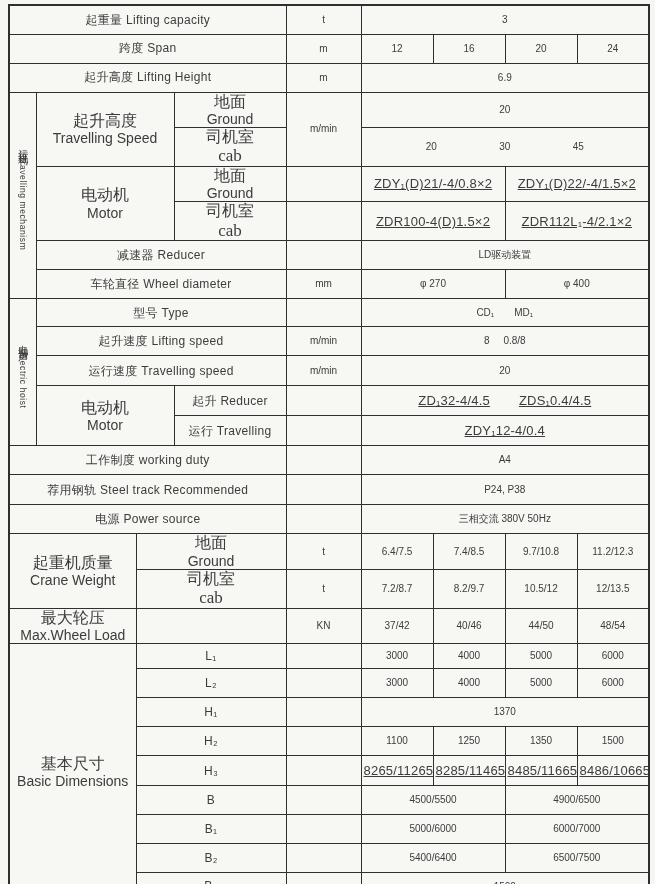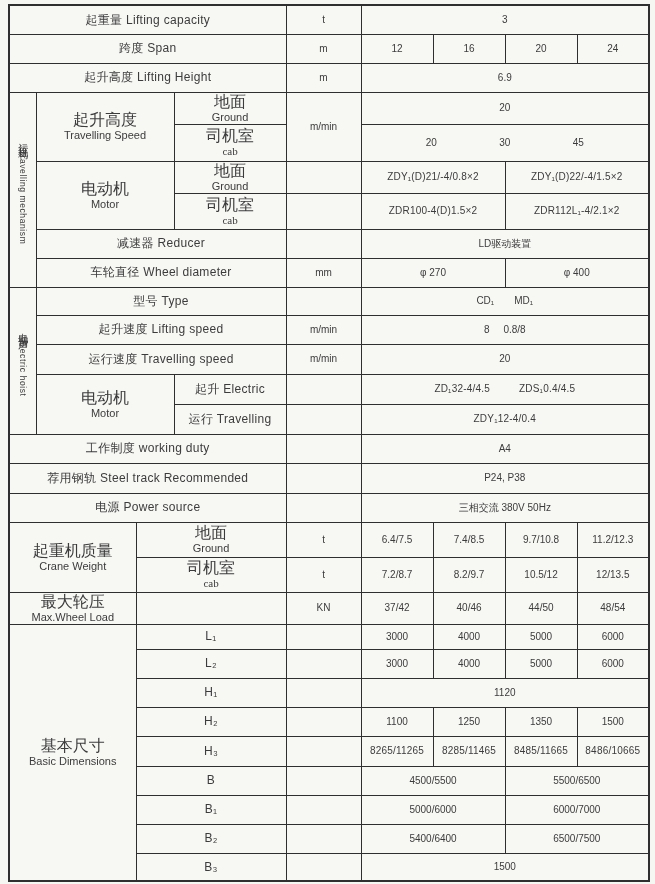--- a/index.html
+++ b/index.html
@@ -23,32 +23,32 @@
     text-align:center;
     vertical-align:middle;
     font-size:10px;
     padding:0 2px;
     overflow:hidden;
     line-height:1.2;
   }
   .lab{font-size:12px;letter-spacing:0.3px;}
   .stack div{line-height:1.15;}
   .stack .zh{font-size:16px;}
-  .stack .en{font-size:11px;}
-  .cabtxt{font-family:"Liberation Serif","DejaVu Serif",serif;font-size:11px;line-height:1;}
+  .stack .en{font-size:14px;}
+  .cabtxt{font-family:"Liberation Serif","DejaVu Serif",serif;font-size:17px;line-height:1;}
   .vcol{display:flex;flex-direction:column;align-items:center;justify-content:center;height:100%;gap:7px;}
   .vzh{writing-mode:vertical-rl;text-orientation:upright;font-size:10px;letter-spacing:2px;}
   .ven{writing-mode:vertical-rl;font-size:8.5px;letter-spacing:0.6px;}
   .spread{display:flex;justify-content:space-evenly;align-items:center;width:100%;}
   .pair{display:flex;justify-content:center;align-items:center;width:100%;}
   .gap28{gap:20px;}
   .gap16{gap:29px;align-items:center;}
   .gap14{gap:14px;}
   .val{font-size:10px;}
-  .model{font-size:10px;letter-spacing:0.2px;}
+  .model{font-size:13px;letter-spacing:0.2px;text-decoration:underline;}
   .unit{font-size:10px;}
 </style>
 </head>
 <body>
 
 <table class="spec">
   <colgroup>
     <col style="width:27px">
       <col style="width:100px">
       <col style="width:38px">
@@ -184,21 +184,21 @@
     <td colspan="3" class="lab">运行速度 Travelling speed</td>
     <td class="unit">m/min</td>
     <td colspan="4" class="val">20</td>
   </tr>
 
   <tr style="height:30px">
     <td colspan="2" rowspan="2" class="stack">
       <div class="zh">电动机</div>
       <div class="en">Motor</div>
     </td>
-    <td class="lab">起升 Electric</td>
+    <td class="lab">起升 Reducer</td>
     <td></td>
     <td colspan="4">
       <div class="pair gap16">
         <span class="model">ZD₁32-4/4.5</span>
         <span class="model">ZDS₁0.4/4.5</span>
       </div>
     </td>
   </tr>
 
   <tr style="height:30px">
@@ -284,21 +284,21 @@
     <td></td>
     <td class="val">3000</td>
     <td class="val">4000</td>
     <td class="val">5000</td>
     <td class="val">6000</td>
   </tr>
 
   <tr style="height:29px">
     <td colspan="2" class="lab">H₁</td>
     <td></td>
-    <td colspan="4" class="val">1120</td>
+    <td colspan="4" class="val">1370</td>
   </tr>
 
   <tr style="height:29px">
     <td colspan="2" class="lab">H₂</td>
     <td></td>
     <td class="val">1100</td>
     <td class="val">1250</td>
     <td class="val">1350</td>
     <td class="val">1500</td>
   </tr>
@@ -309,21 +309,21 @@
     <td class="model">8265/11265</td>
     <td class="model">8285/11465</td>
     <td class="model">8485/11665</td>
     <td class="model">8486/10665</td>
   </tr>
 
   <tr style="height:29px">
     <td colspan="2" class="lab">B</td>
     <td></td>
     <td colspan="2" class="val">4500/5500</td>
-    <td colspan="2" class="val">5500/6500</td>
+    <td colspan="2" class="val">4900/6500</td>
   </tr>
 
   <tr style="height:29px">
     <td colspan="2" class="lab">B₁</td>
     <td></td>
     <td colspan="2" class="val">5000/6000</td>
     <td colspan="2" class="val">6000/7000</td>
   </tr>
 
   <tr style="height:29px">

